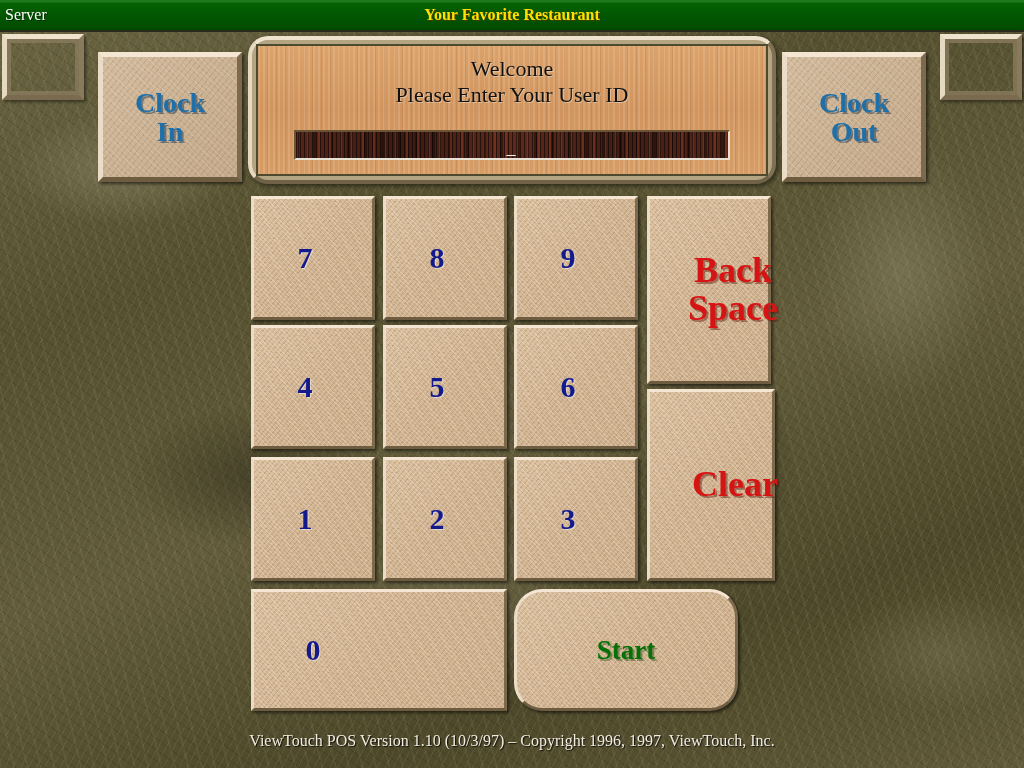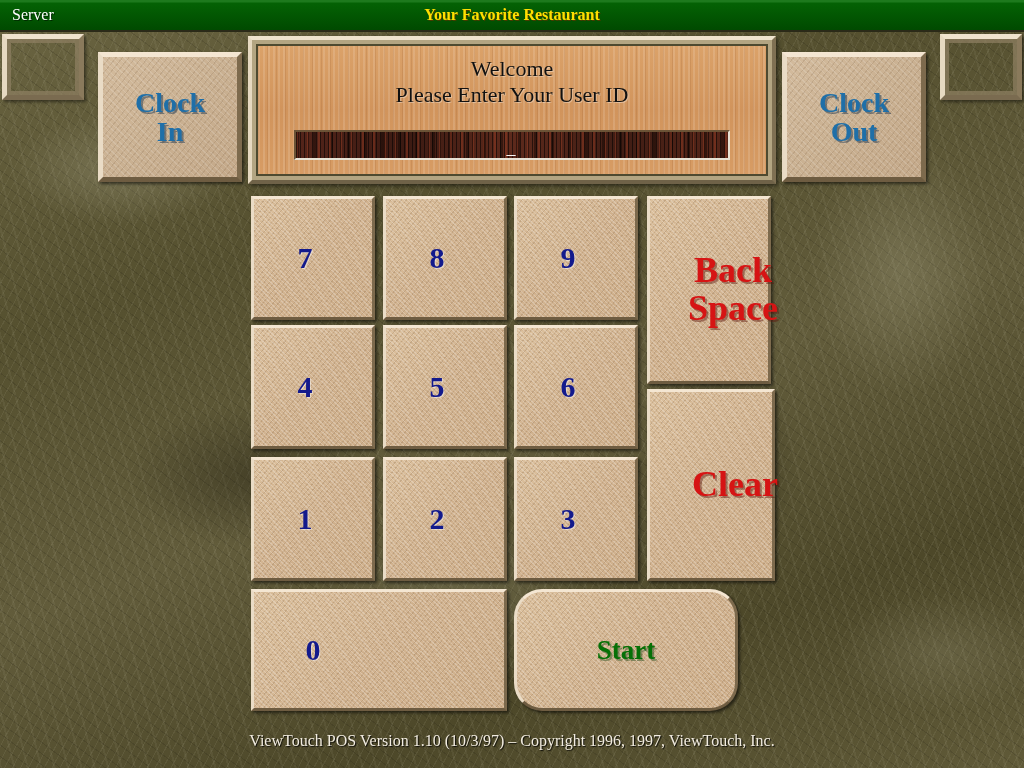--- a/index.html
+++ b/index.html
@@ -39,21 +39,21 @@
     background: linear-gradient(180deg, #1d7a1d 0px, #1d7a1d 2px, #046204 3px, #004a00 100%);
     border-bottom: 2px solid #2b2a18;
   }
   #titlebar .tb-text {
     position: absolute;
     top: 4px;
     font-size: 16px;
     line-height: 22px;
     white-space: nowrap;
   }
-  #tb-left  { left: 12px;  color: #ffffff; text-shadow: 1px 1px 0 #002800; }
+  #tb-left  { left: 5px;  color: #ffffff; text-shadow: 1px 1px 0 #002800; }
   #tb-center{ left: 0; width: 1024px; text-align: center; color: #ffe000;
               font-weight: bold; text-shadow: 1px 1px 0 #4a3a00; }
   #tb-right { right: 16px; color: #ffffff; text-shadow: 1px 1px 0 #002800; }
 
   
   .stone {
     position: absolute;
     box-sizing: border-box;
     background-color: #d9bd9a;
     background-image:
@@ -133,20 +133,21 @@
     left: 248px; top: 36px;
     width: 528px; height: 148px;
     box-sizing: border-box;
     border-top: 4px solid #efe3cd;
     border-left: 4px solid #e6d9c1;
     border-right: 4px solid #7f7053;
     border-bottom: 4px solid #6f6248;
     background: #b3a582;
     box-shadow: 2px 2px 4px rgba(0,0,0,0.5);
     padding: 4px;
+    border-radius: 20px;
   }
   #welcome-inner {
     position: relative;
     box-sizing: border-box;
     width: 100%; height: 100%;
     border: 2px solid #4e4a30;
     background-color: #d79a64;
     background-image:
       repeating-linear-gradient(90deg, rgba(255,255,255,0.13) 0px, rgba(255,255,255,0.13) 2px, rgba(0,0,0,0) 2px, rgba(0,0,0,0) 5px),
       repeating-linear-gradient(90deg, rgba(140,80,36,0.16) 0px, rgba(140,80,36,0.16) 1px, rgba(0,0,0,0) 1px, rgba(0,0,0,0) 9px),

